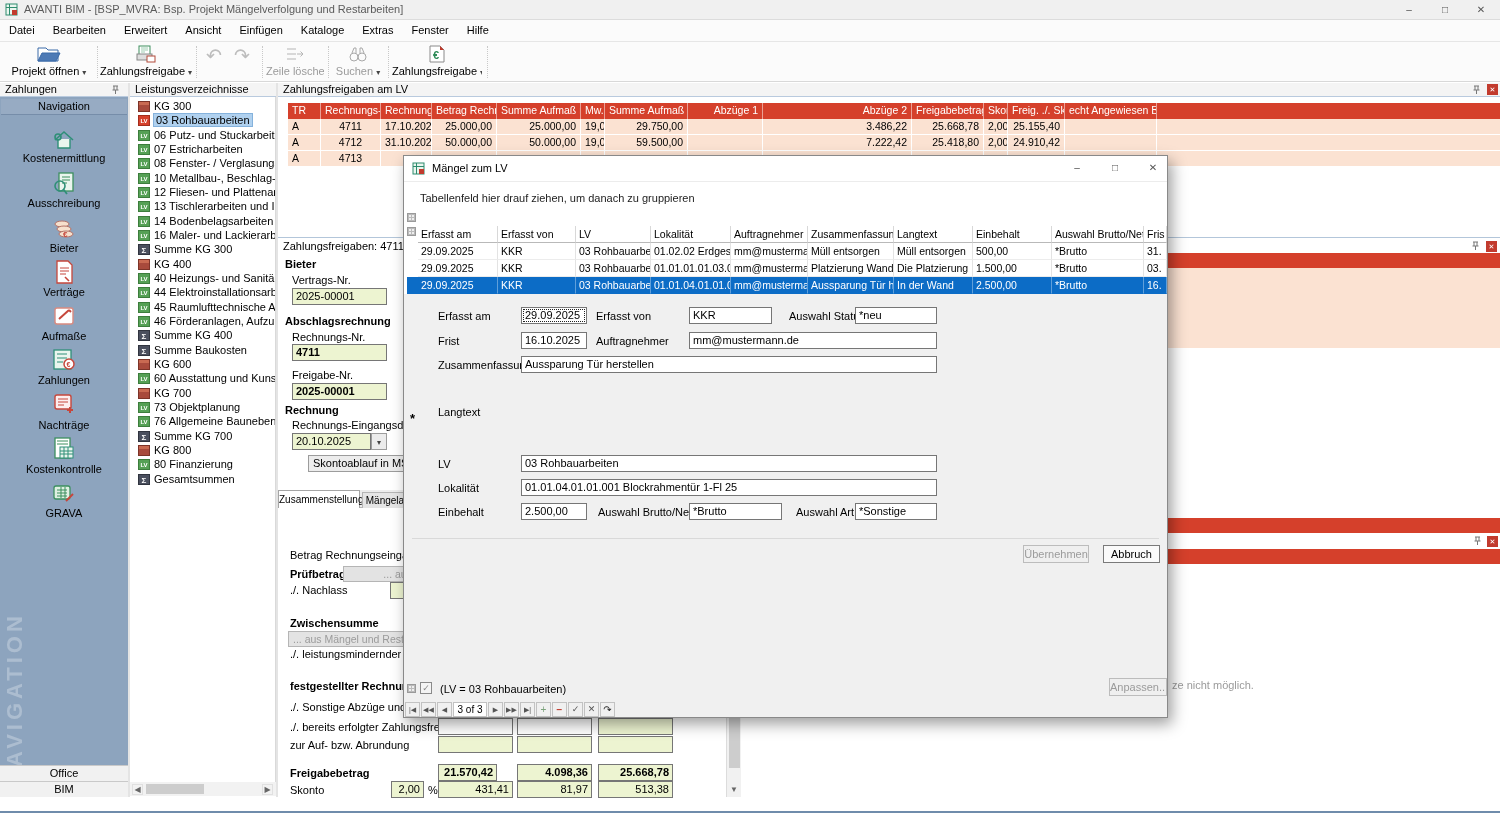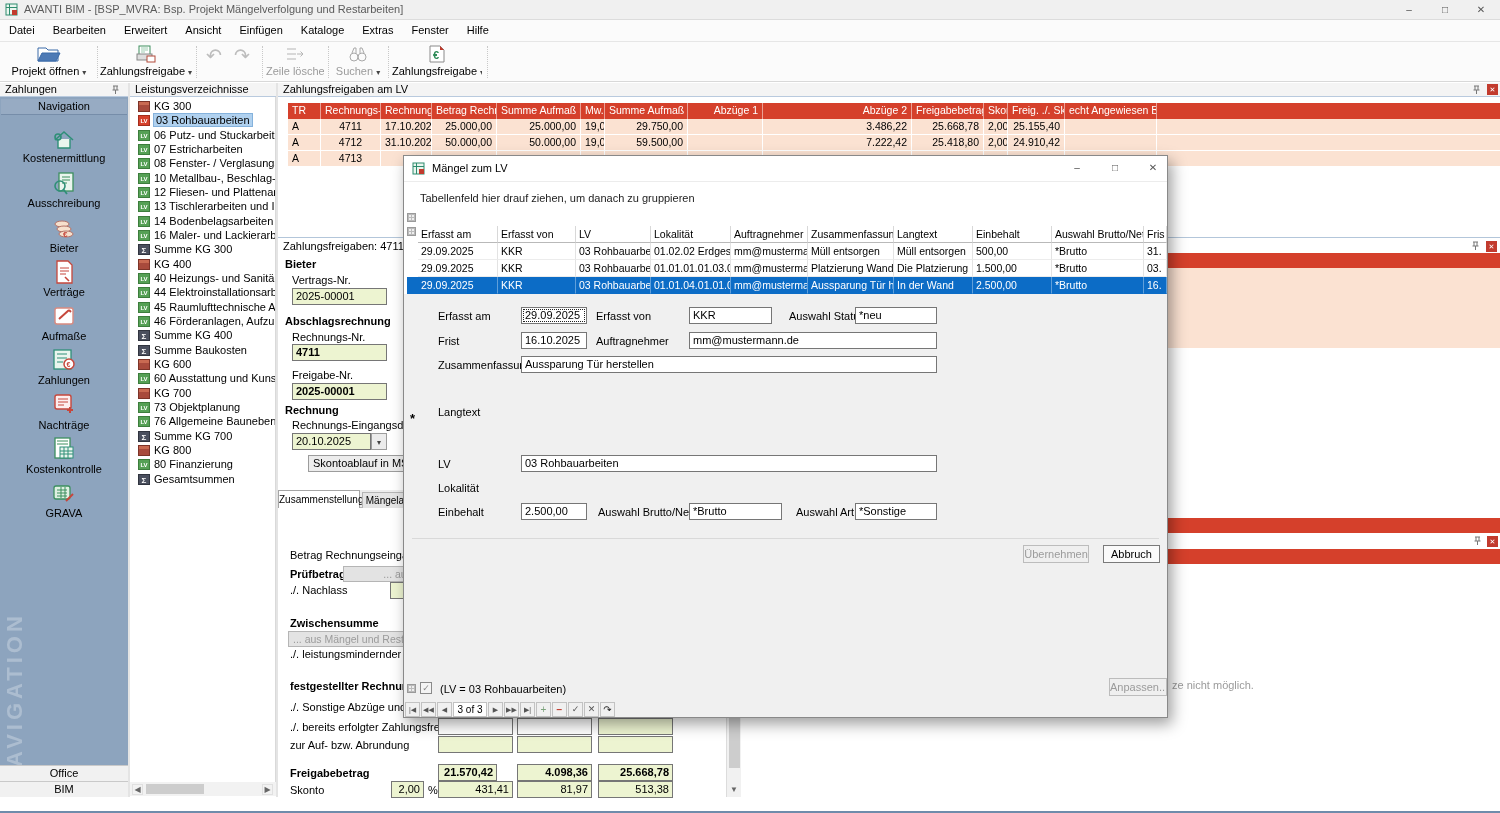--- a/index.html
+++ b/index.html
@@ -628,20 +628,21 @@
 
   <div class="lbl" style="left:34px;top:203px">Zusammenfassung</div>
   <div class="fld" style="left:117px;top:200px;width:416px">Aussparung Tür herstellen</div>
 
   <div class="lbl" style="left:6px;top:255px;font-size:13px;font-weight:bold">*</div>
   <div class="lbl" style="left:34px;top:250px">Langtext</div>
 
   <div class="lbl" style="left:34px;top:302px">LV</div>
   <div class="fld" style="left:117px;top:299px;width:416px">03 Rohbauarbeiten</div>
   <div class="lbl" style="left:34px;top:326px">Lokalität</div>
+  <div class="fld" style="left:117px;top:323px;width:416px">01.01.04.01.01.001 Blockrahmentür 1-Fl 25</div>
 
   <div class="lbl" style="left:34px;top:350px">Einbehalt</div>
   <div class="fld" style="left:117px;top:347px;width:66px">2.500,00</div>
   <div class="lbl" style="left:194px;top:350px">Auswahl Brutto/Netto</div>
   <div class="fld" style="left:285px;top:347px;width:93px">*Brutto</div>
   <div class="lbl" style="left:392px;top:350px">Auswahl Art</div>
   <div class="fld" style="left:451px;top:347px;width:82px">*Sonstige</div>
 
   <div class="a" style="left:8px;top:382px;width:747px;height:1px;background:#d9d9d9"></div>
   <div class="btn dis" style="left:619px;top:389px;width:66px;height:18px;line-height:16px;background:#efefef;border-color:#bcbcbc">Übernehmen</div>

